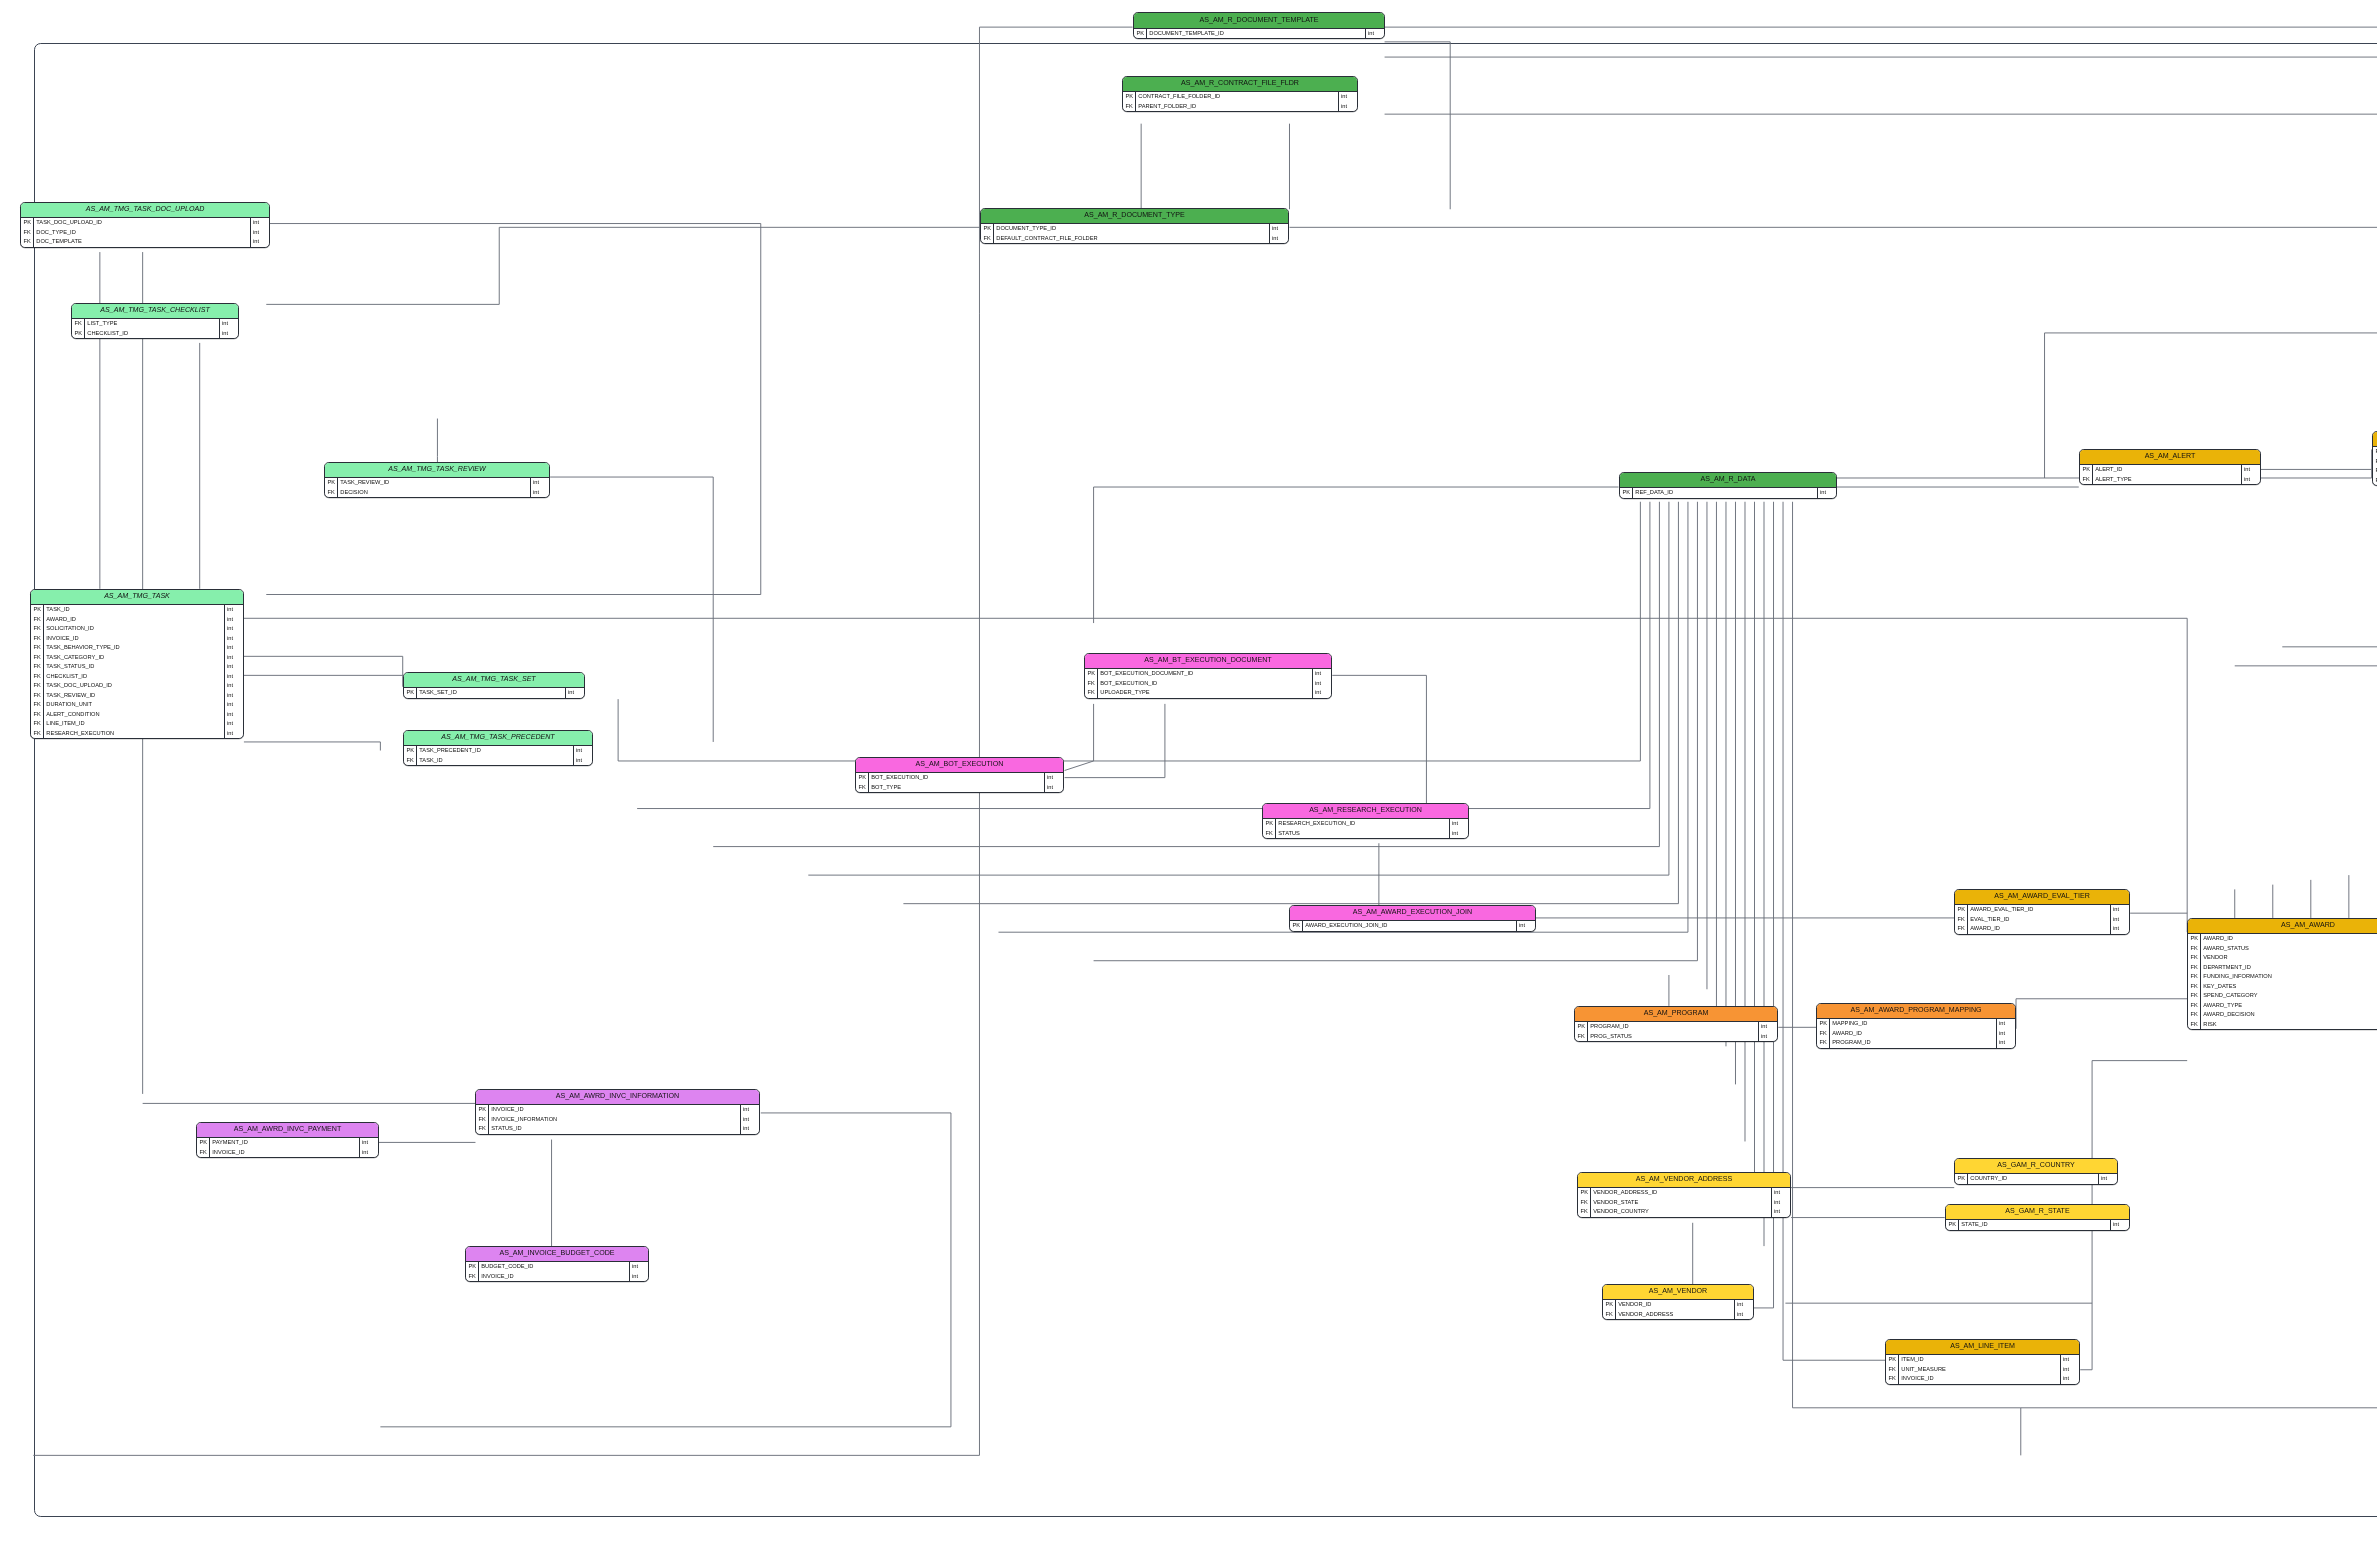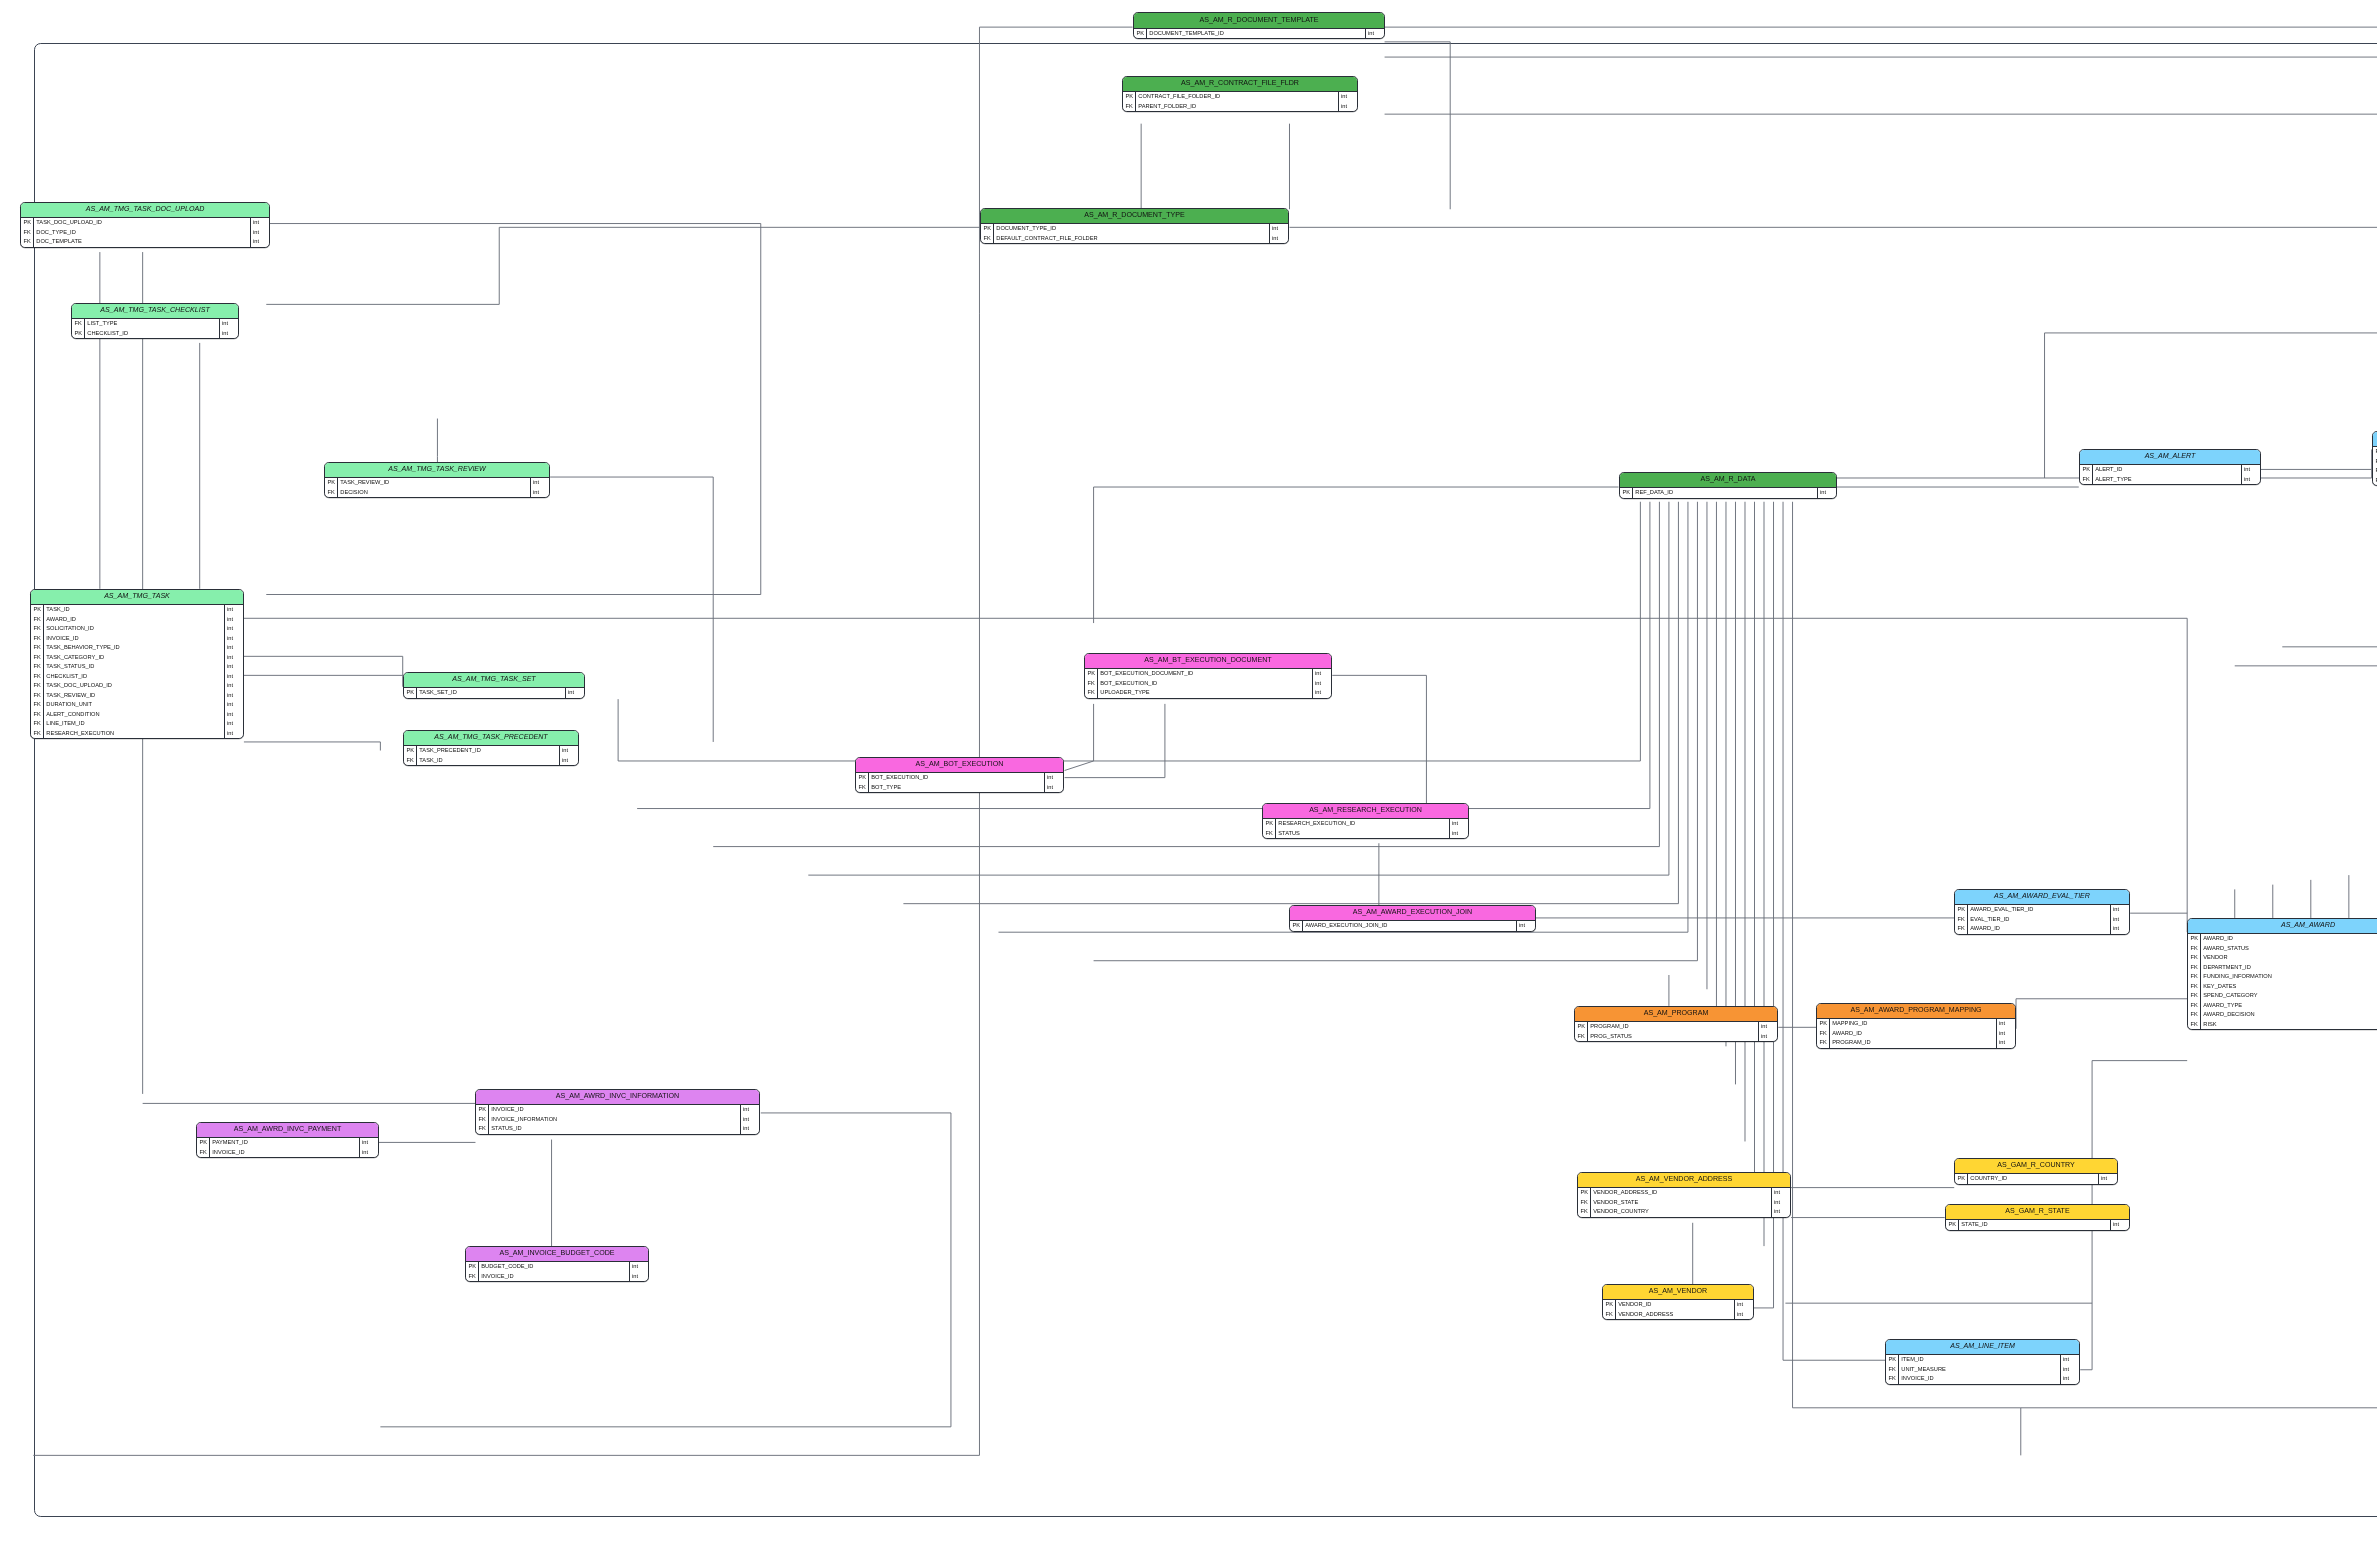--- a/index.html
+++ b/index.html
@@ -18,21 +18,21 @@
   .ent .rows{display:block;}
   .row{display:flex;align-items:stretch;height:9.5px;border-bottom:0;}
   .row .kk{width:12.4px;min-width:12.4px;font-size:5.7px;line-height:9.5px;text-align:center;color:#111;border-right:1px solid #2a2f38;}
   .row .nm{flex:1 1 auto;font-size:5.7px;line-height:9.5px;padding-left:1.9px;color:#111;white-space:nowrap;overflow:hidden;}
   .row .ty{width:16px;min-width:16px;font-size:5.7px;line-height:9.5px;padding-left:1.9px;color:#111;border-left:1px solid #2a2f38;}
 
   
   .c-ref   .hdr{background:#4caf50;}
   .c-inv   .hdr{background:#dd84f0;}
   .c-ven   .hdr{background:#ffd633;}
-  .c-awd   .hdr{background:#7dd3fc;font-style:italic;}
+  .c-awd   .hdr{background:#eab308;}
   .c-task  .hdr{background:#86efac;font-style:italic;}
   .c-prog  .hdr{background:#f79434;}
   .c-bot   .hdr{background:#f968e0;}
 </style>
 </head>
 <body>
 
 <div id="canvas">
 
   <div id="sheet"></div>
@@ -342,21 +342,21 @@
       <div class="ent c-task" style="left: 403px; top: 672px; width: 182px;">
         <div class="hdr">AS_AM_TMG_TASK_SET</div>
         <div class="rows">
           <div class="row">
             <div class="kk">PK</div>
             <div class="nm">TASK_SET_ID</div>
             <div class="ty">int</div>
           </div>
         </div>
       </div>
-      <div class="ent c-task" style="left: 403px; top: 730px; width: 176px;">
+      <div class="ent c-task" style="left: 403px; top: 730px; width: 190px;">
         <div class="hdr">AS_AM_TMG_TASK_PRECEDENT</div>
         <div class="rows">
           <div class="row">
             <div class="kk">PK</div>
             <div class="nm">TASK_PRECEDENT_ID</div>
             <div class="ty">int</div>
           </div>
           <div class="row">
             <div class="kk">FK</div>
             <div class="nm">TASK_ID</div>

